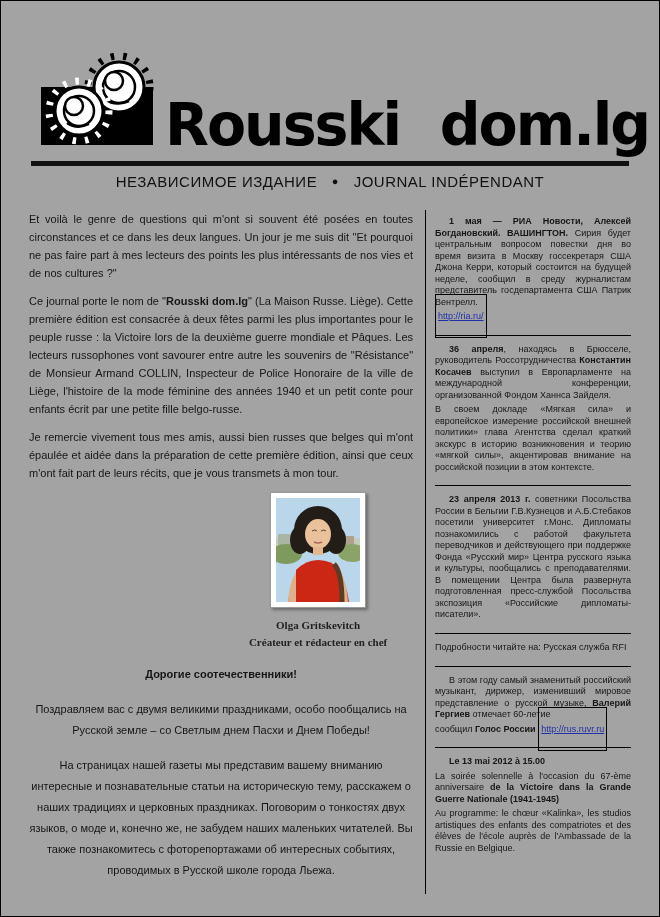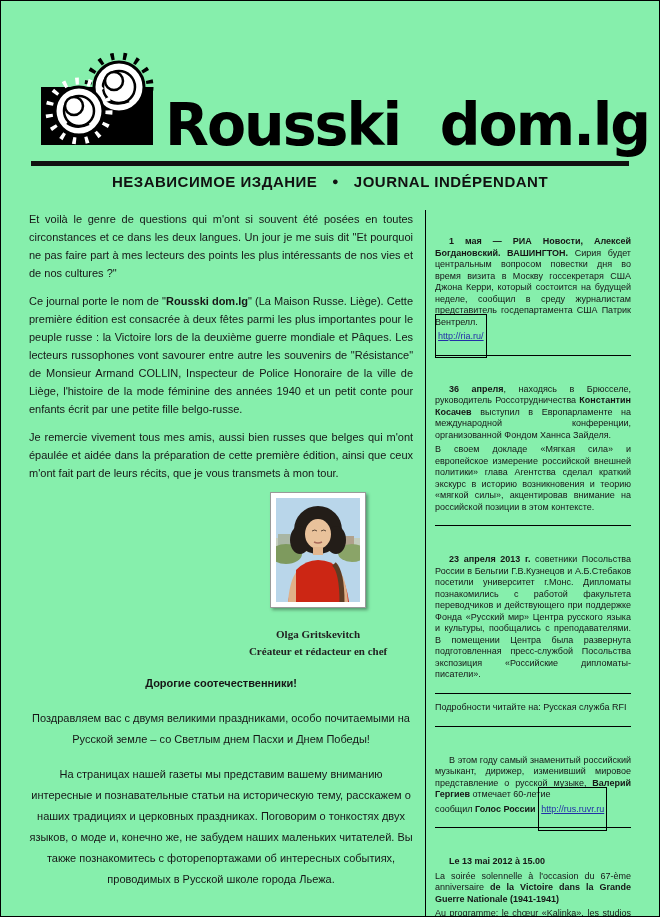--- a/index.html
+++ b/index.html
@@ -1,63 +1,63 @@
 <!DOCTYPE html>
 <html><head>
 <meta charset="utf-8">
 <style>
   html,body{margin:0;padding:0;background:#e8e8e8;}
   .page{
-    width:658px;height:915px;margin:0 auto;background:#86efac;
+    width:658px;height:915px;margin:0 auto;background:#a3a3a3;
     border:1px solid #000;position:relative;overflow:hidden;
     font-family:"Liberation Sans", sans-serif;color:#161616;
   }
   
   .masthead{padding:50px 36px 0 38px;}
   .logo-row{display:flex;align-items:flex-end;gap:10px;}
   .mascot{flex:0 0 auto;}
   .title{
     font-family:"DejaVu Sans", sans-serif;font-weight:800;
     font-size:57px;line-height:.92;letter-spacing:-2px;word-spacing:22px;
     color:#000;transform:scaleY(1.04);transform-origin:bottom left;white-space:nowrap;
   }
   .thick-rule{height:5px;background:#111;margin:10px 30px 7px 30px;}
   .tagline{
-    text-align:center;font-weight:bold;font-size:15px;letter-spacing:.5px;color:#111;
+    text-align:center;font-weight:normal;font-size:15px;letter-spacing:.5px;color:#111;
   }
   .tagline .dot{font-size:11px;vertical-align:2px;padding:0 10px;}
   
   .columns{display:flex;align-items:stretch;padding:0 28px;margin-top:20px;}
   .col-left{width:392px;padding-right:12px;}
   .col-divider{width:1px;background:#000;}
   .col-right{width:200px;padding-left:9px;}
   
   .article{font-size:11px;line-height:1.64;text-align:justify;}
   .article .para{margin:0 0 10px 0;}
   .article .para.indent{text-indent:26px;}
   .b{font-weight:bold;}
   
   .photo-block{width:190px;margin:4px 0 6px auto;text-align:center;}
   .photo-frame{
     display:inline-block;background:#fff;border:1px solid #999;
     box-shadow:2px 2px 3px rgba(0,0,0,.35);padding:5px;
   }
   .photo-frame svg{display:block;}
   .photo-caption{font-family:"Liberation Serif", serif;font-weight:bold;
-    font-size:11px;line-height:1.5;margin-top:14px;color:#222;}
+    font-size:11px;line-height:1.5;margin-top:5px;color:#222;}
   
   .appeal{font-size:11px;line-height:1.9;text-align:center;margin-top:14px;}
   .appeal-heading{font-weight:bold;margin-bottom:14px;}
   .appeal p{margin:0 0 14px 0;}
   
   .news{font-size:9px;line-height:1.28;text-align:justify;}
   .news-item{padding:6px 0 7px 0;}
   .news-item + .news-sep{border-top:1px solid #000;margin:2px 0;}
   .news .para{margin:0 0 3px 0;}
-  .news .para.indent{text-indent:14px;margin-top:20px;}
+  .news .para.indent{text-indent:14px;}
   .lnk{color:#2230a8;text-decoration:underline;cursor:pointer;}
   .lnk.boxed{border:1px solid #000;padding:16px 2px;text-decoration:underline;}
 </style>
 </head>
 <body>
 
 <div class="page">
 
   <div class="masthead">
     <div class="logo-row">
@@ -134,21 +134,21 @@
         </span>
         <div class="photo-caption">
           <div>Olga Gritskevitch</div>
           <div>Créateur et rédacteur en chef</div>
         </div>
       </div>
 
       <div class="appeal">
         <div class="appeal-heading">Дорогие соотечественники!</div>
         <div>
-            <p>Поздравляем вас с двумя великими праздниками, особо почитаемыми на Русской земле – со Светлым днем Пасхи и Днем Победы!</p>
+            <p>Поздравляем вас с двумя великими праздниками, особо пообщались на Русской земле – со Светлым днем Пасхи и Днем Победы!</p>
             <p>На страницах нашей газеты мы представим вашему вниманию интересные и познавательные статьи на историческую тему, расскажем о наших традициях и церковных праздниках. Поговорим о тонкостях двух языков, о моде и, конечно же, не забудем наших маленьких читателей. Вы также познакомитесь с фоторепортажами об интересных событиях, проводимых в Русской школе города Льежа.</p>
           </div>
 
       </div>
     </div>
 
     <div class="col-divider"></div>
 
     <div class="col-right">
       <div class="news">
@@ -170,20 +170,20 @@
             <div class="para"><span>Подробности читайте на: Русская служба RFI</span></div>
           </div>
           <div class="news-sep"></div>
           <div class="news-item">
             <div class="para indent"><span>В этом году самый знаменитый российский музыкант, дирижер, изменивший мировое представление о русской музыке, </span><span class="b">Валерий Гергиев</span><span> отмечает 60-летие</span></div>
             <div class="para"><span>сообщил </span><span class="b">Голос России</span><span> </span><a class="lnk boxed">http://rus.ruvr.ru</a></div>
           </div>
           <div class="news-sep"></div>
           <div class="news-item">
             <div class="para indent"><span class="b">Le 13 mai 2012 à 15.00</span></div>
-            <div class="para"><span>La soirée solennelle à l'occasion du 67-ème anniversaire </span><span class="b">de la Victoire dans la Grande Guerre Nationale (1941-1941)</span></div>
+            <div class="para"><span>La soirée solennelle à l'occasion du 67-ème anniversaire </span><span class="b">de la Victoire dans la Grande Guerre Nationale (1941-1945)</span></div>
             <div class="para"><span>Au programme: le chœur «Kalinka», les studios artistiques des enfants des compatriotes et des élèves de l'école auprès de l'Ambassade de la Russie en Belgique.</span></div>
           </div>
         </div>
     </div>
 
   </div>
 </div>
 
 </body></html>

